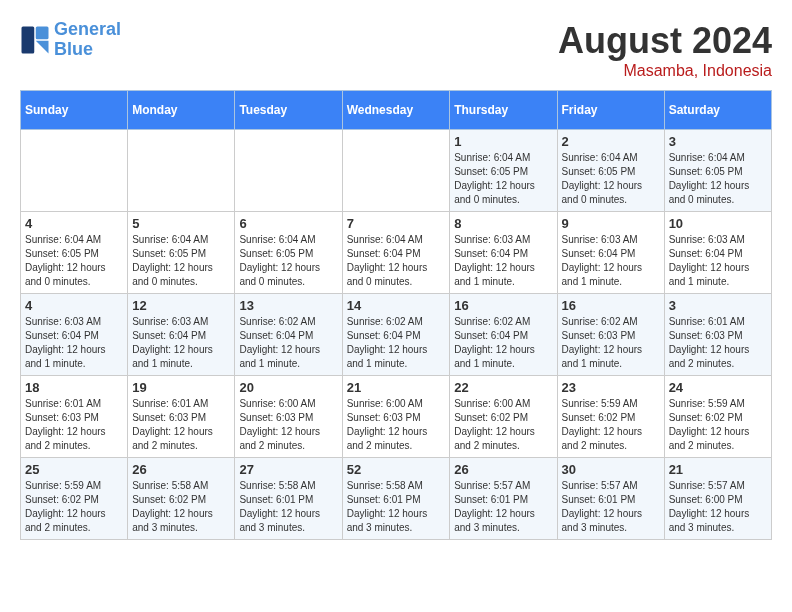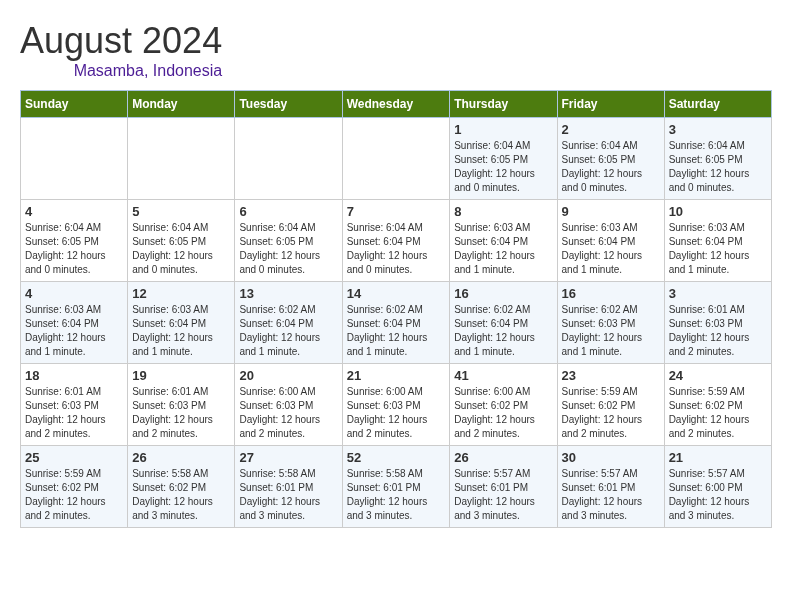--- a/index.html
+++ b/index.html
@@ -33,35 +33,35 @@
       width: 30px;
       height: 30px;
       margin-right: 4px;
     }
     .title-block {
       text-align: right;
     }
     .title-block .month-year {
       font-size: 36px;
       color: #333;
-      font-weight: normal;
+      font-weight: bold;
     }
     .title-block .location {
       font-size: 16px;
-      color: #4c1d95;
+      color: #b91c1c;
     }
     table {
       width: 100%;
       border-collapse: collapse;
       font-size: 10px;
     }
     thead tr th {
-      background-color: #4d7c0f;
+      background-color: #3b82f6;
       color: white;
-      padding: 6px 4px;
+      padding: 12px 4px;
       text-align: left;
       font-size: 12px;
       font-weight: bold;
       border: 1px solid #aac4e0;
     }
     tbody tr td {
       border: 1px solid #ccc;
       vertical-align: top;
       padding: 4px;
       height: 80px;
@@ -83,20 +83,32 @@
       line-height: 1.4;
     }
     .empty {
       background: #fff !important;
     }
   </style>
 </head>
 <body>
 
 <div class="header">
+  <div class="logo">
+    <svg class="logo-icon" viewBox="0 0 40 40">
+      <rect width="40" height="40" fill="white"></rect>
+      <rect x="2" y="2" width="17" height="36" rx="2" fill="#1a3a6e"></rect>
+      <rect x="21" y="2" width="17" height="17" rx="2" fill="#4a90d9"></rect>
+      <polygon points="21,21 38,21 38,38" fill="#4a90d9"></polygon>
+    </svg>
+    <div class="logo-text">
+      <div><span>General</span></div>
+      <div style="color:#4a90d9">Blue</div>
+    </div>
+  </div>
   <div class="title-block">
     <div class="month-year">August 2024</div>
     <div class="location">Masamba, Indonesia</div>
   </div>
 </div>
 
 <table>
   <thead>
     <tr>
     <th>Sunday</th>
@@ -261,21 +273,21 @@
 and 2 minutes.</div>
         </td>
         <td>
           <div class="day-num">21</div>
           <div class="day-info" style="white-space: pre-line;">Sunrise: 6:00 AM
 Sunset: 6:03 PM
 Daylight: 12 hours
 and 2 minutes.</div>
         </td>
         <td>
-          <div class="day-num">41</div>
+          <div class="day-num">22</div>
           <div class="day-info" style="white-space: pre-line;">Sunrise: 6:00 AM
 Sunset: 6:02 PM
 Daylight: 12 hours
 and 2 minutes.</div>
         </td>
         <td>
           <div class="day-num">23</div>
           <div class="day-info" style="white-space: pre-line;">Sunrise: 5:59 AM
 Sunset: 6:02 PM
 Daylight: 12 hours

